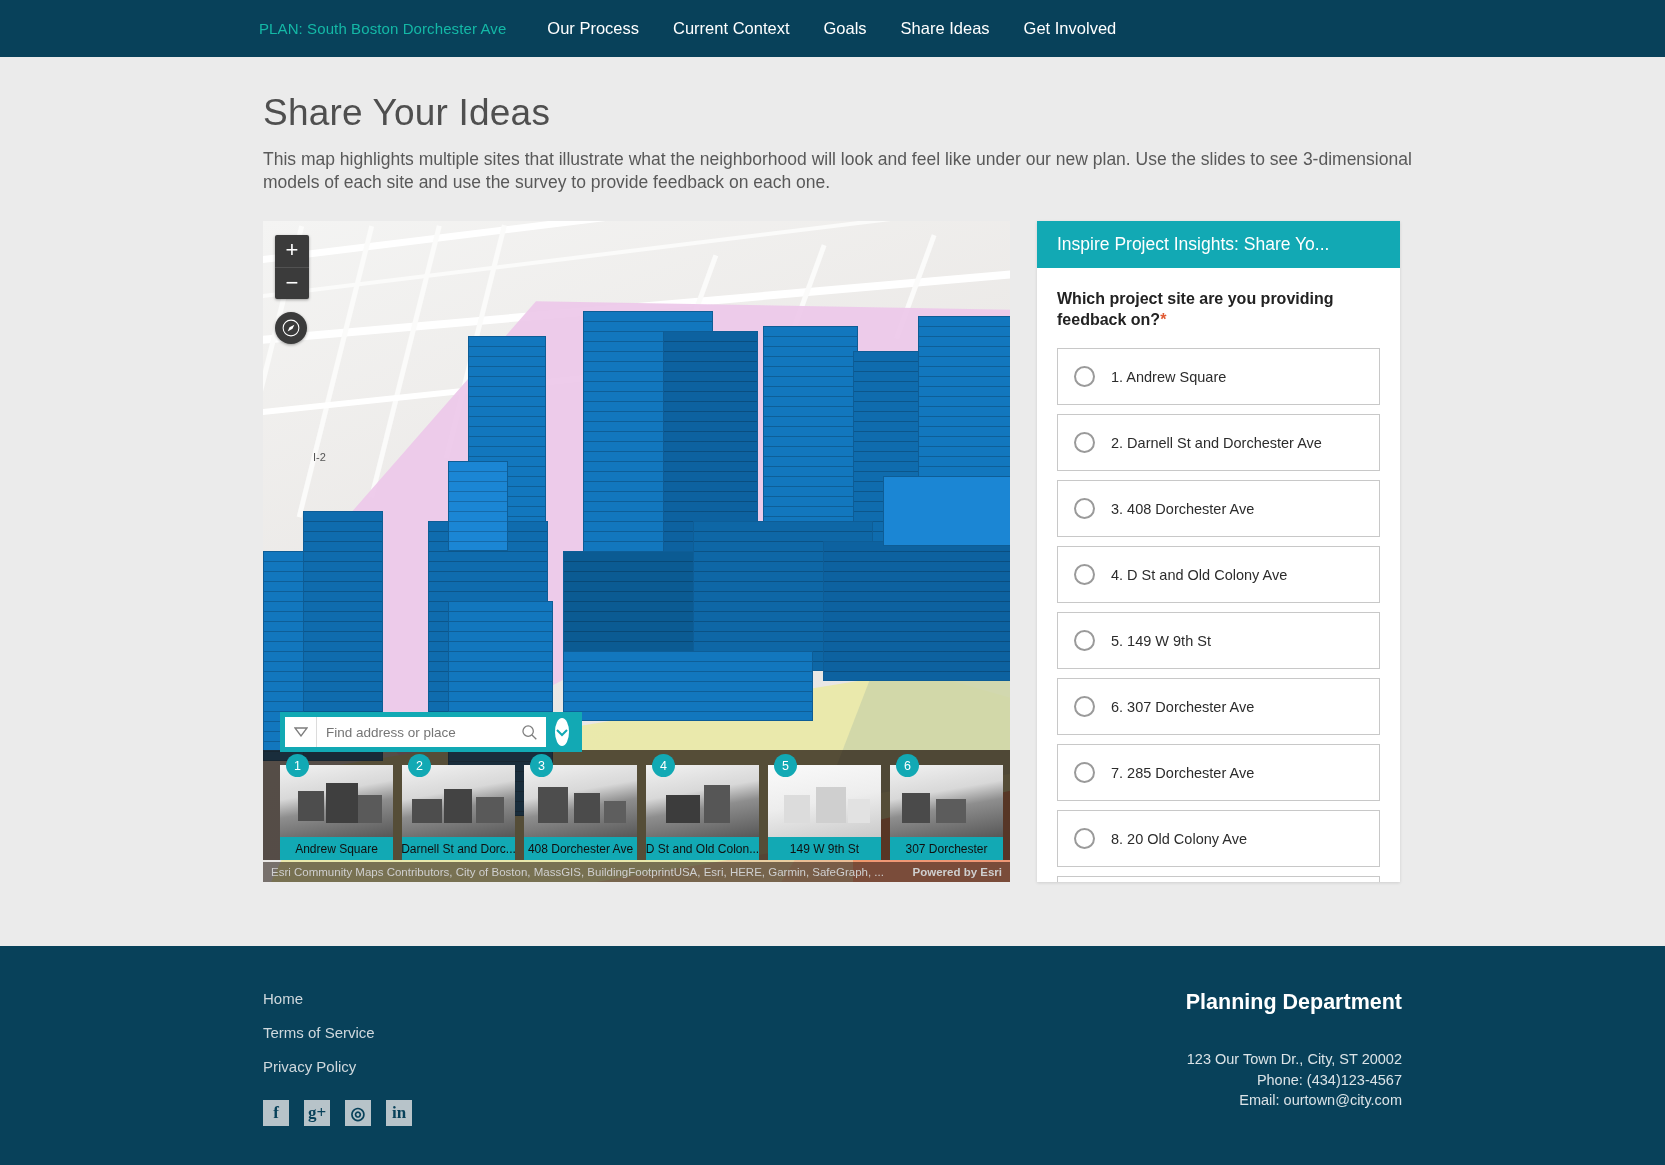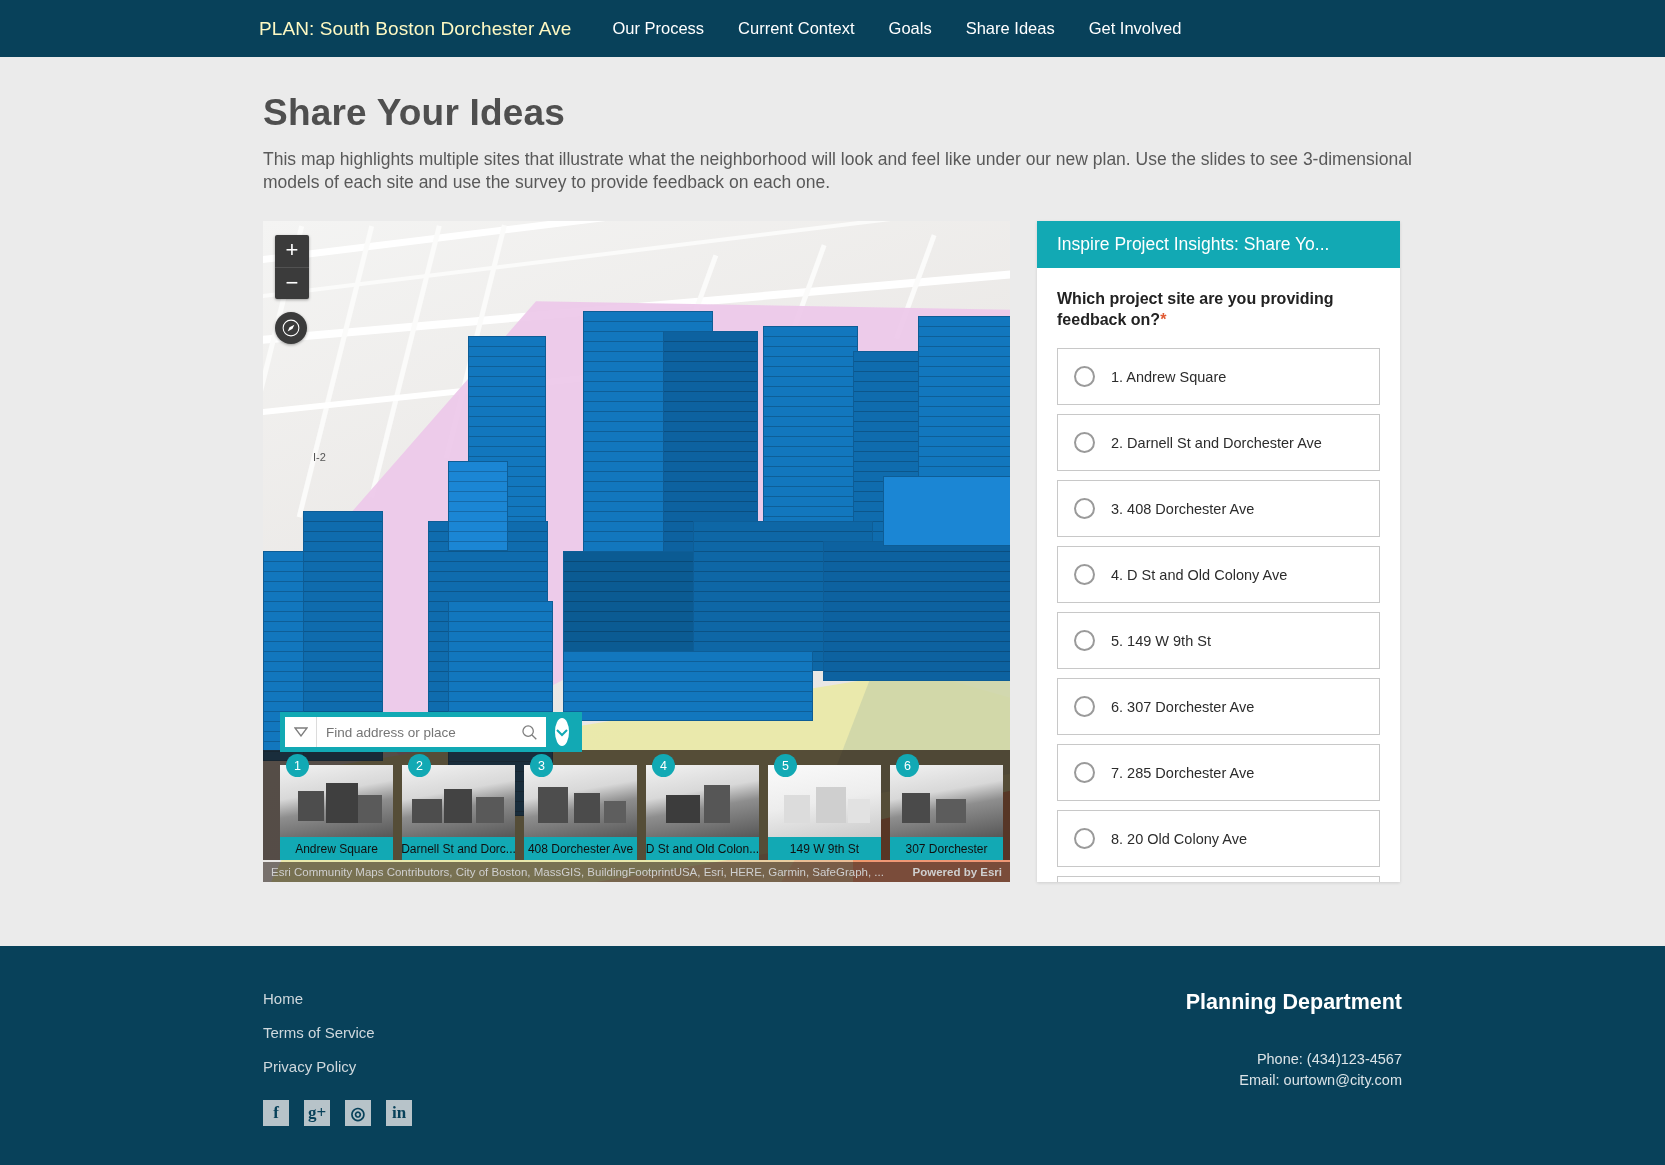--- a/index.html
+++ b/index.html
@@ -12,22 +12,22 @@
 
   
   .navbar {
     height: 57px;
     background: #08415a;
     display: flex;
     align-items: center;
     padding-left: 259px;
   }
   .brand {
-    color: #fef9c3;
-    font-size: 19px;
+    color: #14b8a6;
+    font-size: 15px;
     letter-spacing: 0.1px;
     white-space: nowrap;
   }
   .nav-links { display: flex; align-items: center; margin-left: 24px; }
   .nav-link {
     color: #ffffff;
     font-size: 16.5px;
     margin: 0 17px;
     white-space: nowrap;
     cursor: pointer;
@@ -36,21 +36,21 @@
   
   .page {
     background: #ebebeb;
     height: 889px;
     padding-left: 263px;
     padding-top: 35px;
     position: relative;
   }
   .page-title {
     font-size: 37px;
-    font-weight: 700;
+    font-weight: 400;
     color: #4f4f4f;
     letter-spacing: 0.2px;
   }
   .page-desc {
     margin-top: 14px;
     font-size: 17.5px;
     line-height: 1.32;
     color: #595959;
     max-width: 1160px;
   }
@@ -565,16 +565,17 @@
     <div class="foot-link">Privacy Policy</div>
     <div class="socials">
       <div class="social">f</div>
       <div class="social">g+</div>
       <div class="social">◎</div>
       <div class="social">in</div>
     </div>
   </div>
   <div class="foot-right">
     <div class="dept">Planning Department</div>
+    <div class="foot-line">123 Our Town Dr., City, ST 20002</div>
     <div class="foot-line">Phone: (434)123-4567</div>
     <div class="foot-line">Email: ourtown@city.com</div>
   </div>
 </div>
 
 </body></html>

